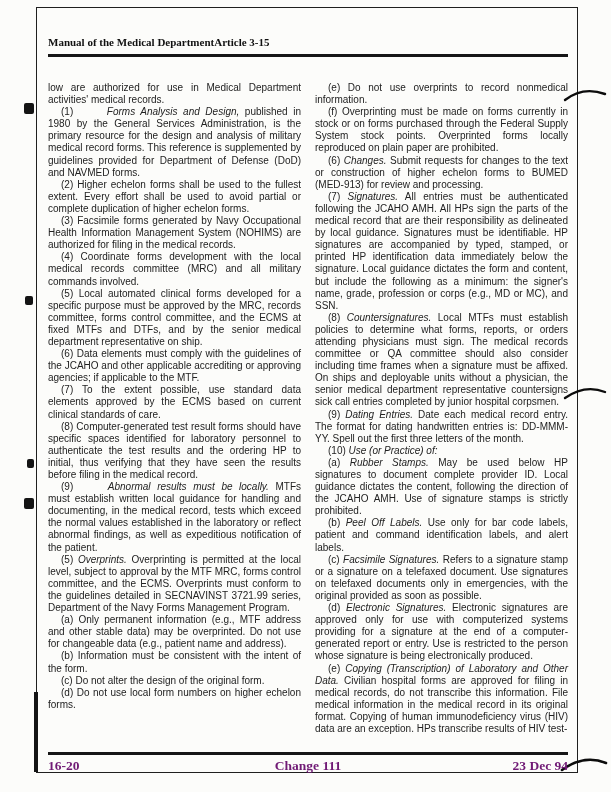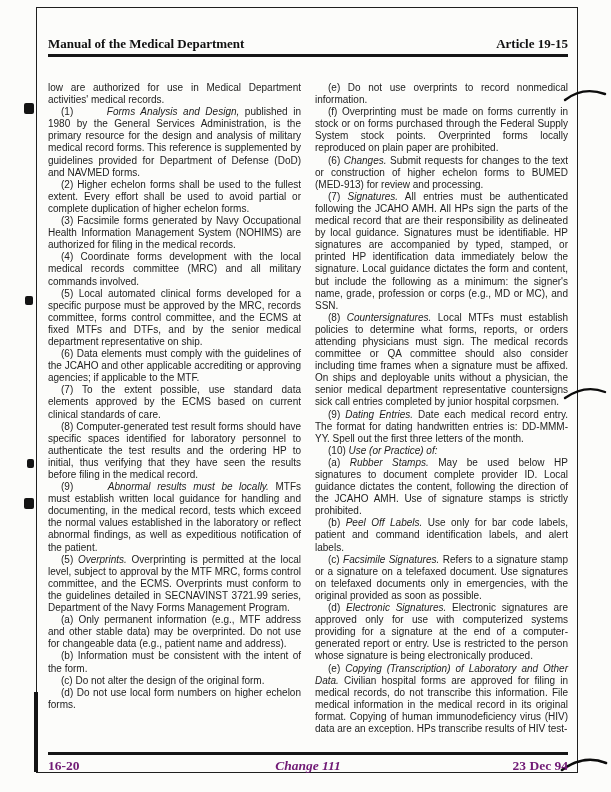--- a/index.html
+++ b/index.html
@@ -15,23 +15,23 @@
   .scan-frame {
     position: absolute;
     left: 36px; top: 7px;
     width: 542px; height: 766px;
     border: 1.5px solid #1f1f1f;
     box-sizing: border-box;
   }
   .doc-header {
     position: absolute;
     left: 48px; top: 36px; width: 520px;
-    display: flex; justify-content: space-between; align-items: baseline;
+    display: flex; align-items: baseline;
     font-family: "Liberation Serif", serif;
-    font-weight: 700; font-size: 13px; color: #111;
+    font-weight: 700; font-size: 11px; color: #111;
   }
   .header-rule {
     position: absolute;
     left: 48px; top: 54px; width: 520px; height: 2.5px;
     background: #161616;
   }
   .columns {
     position: absolute;
     left: 48px; top: 82px; width: 520px;
     display: flex; gap: 14px;
@@ -52,21 +52,21 @@
     left: 48px; top: 752px; width: 520px; height: 2.5px;
     background: #161616;
   }
   .doc-footer {
     position: absolute;
     left: 48px; top: 758px; width: 520px; height: 18px;
     font-family: "Liberation Serif", serif;
     font-weight: 700; font-size: 13.5px; color: #701a75;
   }
   .doc-footer .f-left  { position: absolute; left: 0; }
-  .doc-footer .f-mid   { position: absolute; left: 0; right: 0; text-align: center; font-style: italic; }
+  .doc-footer .f-mid   { position: absolute; left: 0; right: 0; text-align: center; }
   .doc-footer .f-right { position: absolute; right: 0; }
   .scan-mark {
     position: absolute;
     background: #141414;
     border-radius: 2px;
   }
   .curl { position: absolute; }
 </style>
 </head>
 <body>
@@ -86,21 +86,21 @@
   </svg>
   <svg class="curl" style="left:563px; top:380px;" width="44" height="24" viewBox="0 0 44 24">
     <path d="M2 18 Q 22 4 42 12" fill="none" stroke="#0c0c0c" stroke-width="2.4" stroke-linecap="round"></path>
   </svg>
   <svg class="curl" style="left:560px; top:750px;" width="48" height="26" viewBox="0 0 48 26">
     <path d="M2 20 Q 24 4 46 13" fill="none" stroke="#0c0c0c" stroke-width="2.6" stroke-linecap="round"></path>
   </svg>
 
   <div class="doc-header">
     <span>Manual of the Medical Department</span>
-    <span>Article 19-15</span>
+    <span>Article 3-15</span>
   </div>
   <div class="header-rule"></div>
 
   <div class="columns">
     <div class="col">
         <p class="para no-indent"><span class="run-n">low are authorized for use in Medical Department activities' medical records.</span></p>
         <p class="para"><span class="run-n">(1) </span><span class="run-i">Forms Analysis and Design,</span><span class="run-n"> published in 1980 by the General Services Administration, is the primary resource for the design and analysis of military medical record forms. This reference is supplemented by guidelines provided for Department of Defense (DoD) and NAVMED forms.</span></p>
         <p class="para"><span class="run-n">(2) Higher echelon forms shall be used to the fullest extent. Every effort shall be used to avoid partial or complete duplication of higher echelon forms.</span></p>
         <p class="para"><span class="run-n">(3) Facsimile forms generated by Navy Occupational Health Information Management System (NOHIMS) are authorized for filing in the medical records.</span></p>
         <p class="para"><span class="run-n">(4) Coordinate forms development with the local medical records committee (MRC) and all military commands involved.</span></p>

